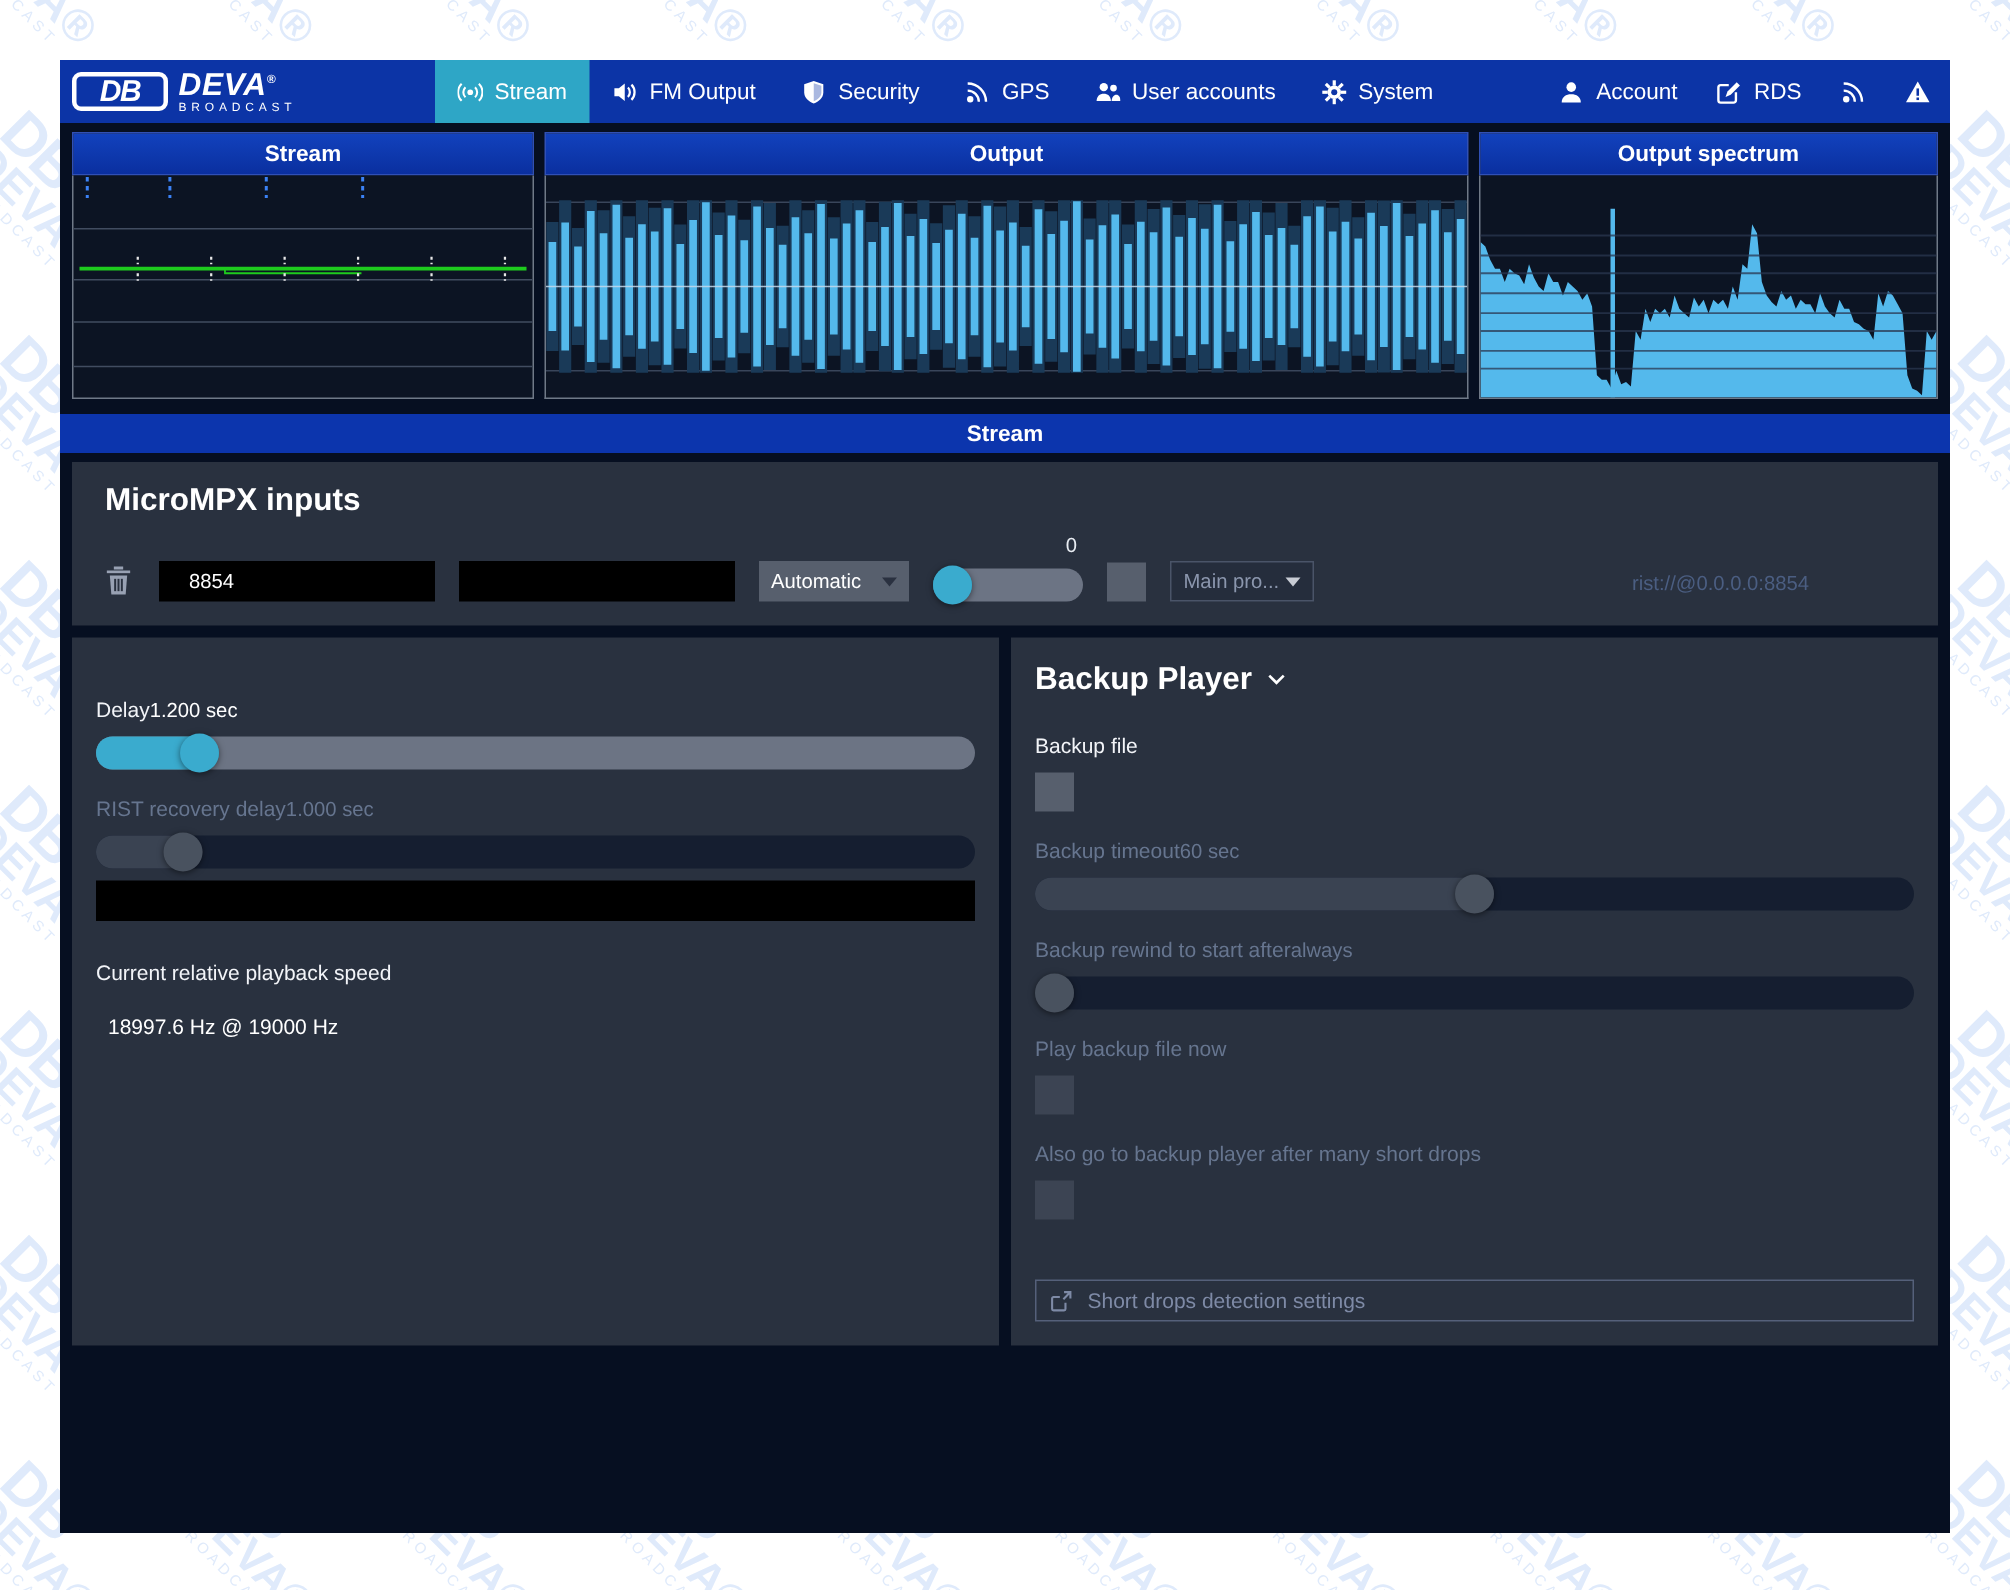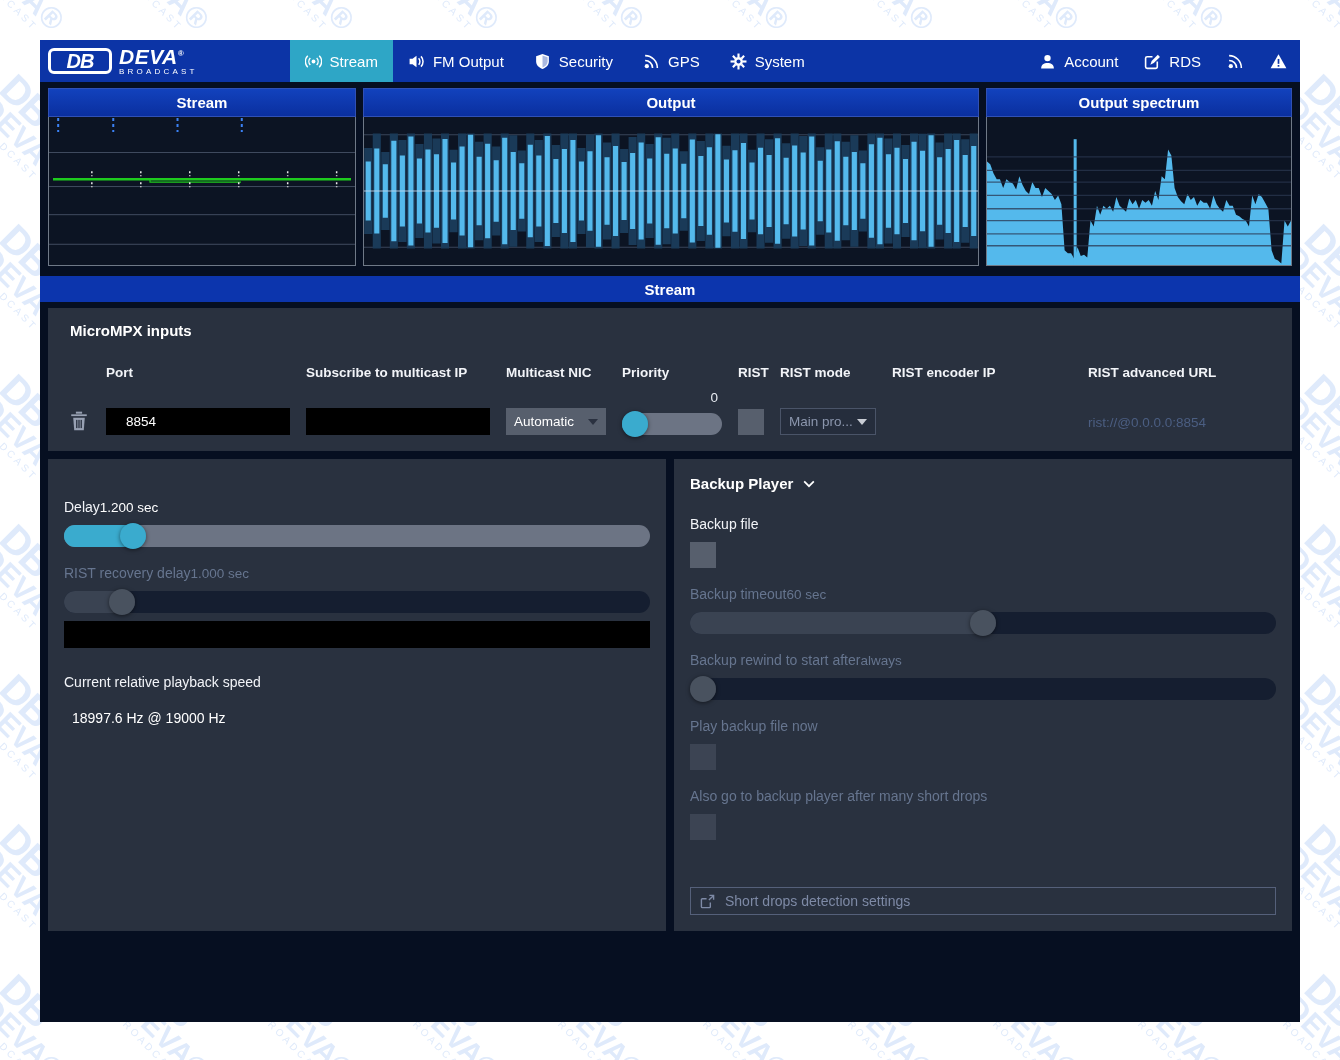--- a/index.html
+++ b/index.html
@@ -43,21 +43,21 @@
   #scope-output { flex:1; }
   #scope-spectrum { width:306px; }
 
   
   .section-bar { margin-top:10px; height:26px; background:#0c35ad; color:#fff; font-weight:bold; font-size:15px;
      display:flex; align-items:center; justify-content:center; }
 
   
   .panel { background:#29313f; margin:6px 8px 0 8px; color:#fff; }
   .panel-pad { padding:14px 22px 16px 22px; }
-  .panel-heading { font-weight:bold; font-size:15px; display:flex; align-items:center; gap:9px; }
+  .panel-heading { font-weight:bold; font-size:21px; display:flex; align-items:center; gap:9px; }
 
   
   .mgrid { display:grid; grid-template-columns:20px 184px 184px 100px 100px 26px 96px 180px 1fr; column-gap:16px; align-items:end; }
   .mhead { margin-top:26px; font-weight:bold; font-size:13.5px; color:#f2f4f8; }
   .mrow { margin-top:10px; }
   .cell-stack { display:flex; flex-direction:column; justify-content:flex-end; }
   .prio-val { font-size:13.5px; color:#e8ecf2; text-align:right; padding-right:4px; margin-bottom:8px; }
   .tinput { height:27px; background:#000000; border:none; color:#fff; font-size:13.5px; padding:0 20px; width:100%;
      font-family:"Liberation Sans",sans-serif; }
   .select { height:27px; background:#575f6d; color:#fff; font-size:13.5px; display:flex; align-items:center;
@@ -531,20 +531,29 @@
           <path d="M8 2.4v11.2c2.6-1 4.8-2.9 4.8-5.6V3.9z" fill="#0c34a6" opacity="0.35"></path>
         </svg>
         <span>Security</span>
       </div>
       <div class="tab">
         <svg class="icon16" viewBox="0 0 16 16">
           <circle cx="3.6" cy="12.4" r="2" fill="#fff"></circle>
           <path d="M2 7a7 7 0 0 1 7 7 M2 2.5A11.5 11.5 0 0 1 13.5 14" stroke="#fff" stroke-width="1.5" fill="none"></path>
         </svg>
         <span>GPS</span>
+      </div>
+      <div class="tab">
+        <svg class="icon16" viewBox="0 0 16 16">
+          <circle cx="5.5" cy="4.8" r="2.6" fill="#fff"></circle>
+          <path d="M1 13.5c0-3 2-4.6 4.5-4.6s4.5 1.6 4.5 4.6z" fill="#fff"></path>
+          <circle cx="11.6" cy="5.4" r="2.1" fill="#fff"></circle>
+          <path d="M10.4 13.5c.2-2.6 1.4-4 3-4 1.5 0 2.6 1.4 2.6 4z" fill="#fff"></path>
+        </svg>
+        <span>User accounts</span>
       </div>
       <div class="tab">
         <svg class="icon16" viewBox="0 0 16 16">
           <g fill="#fff">
             <rect x="7" y="0.5" width="2" height="3.4"></rect>
               <rect x="7" y="12.1" width="2" height="3.4"></rect>
             <rect x="7" y="0.5" width="2" height="3.4" transform="rotate(45 8 8)"></rect>
               <rect x="7" y="12.1" width="2" height="3.4" transform="rotate(45 8 8)"></rect>
             <rect x="7" y="0.5" width="2" height="3.4" transform="rotate(90 8 8)"></rect>
               <rect x="7" y="12.1" width="2" height="3.4" transform="rotate(90 8 8)"></rect>
@@ -647,31 +656,20 @@
           </svg>
         </div>
     </div>
   </div>
 
   <div class="section-bar">Stream</div>
 
   <div class="panel panel-pad">
     <div class="panel-heading">MicroMPX inputs</div>
 
-    <div class="mgrid mhead">
-      <div></div>
-      <div>Port</div>
-      <div>Subscribe to multicast IP</div>
-      <div>Multicast NIC</div>
-      <div>Priority</div>
-      <div>RIST</div>
-      <div>RIST mode</div>
-      <div>RIST encoder IP</div>
-      <div>RIST advanced URL</div>
-    </div>
 
     <div class="mgrid mrow">
       <svg class="trash" viewBox="0 0 16 18">
         <rect x="1" y="3" width="14" height="1.6" fill="#98a1b3"></rect>
         <rect x="5.2" y="0.6" width="5.6" height="1.8" fill="#98a1b3"></rect>
         <path d="M2.8 6h10.4l-.9 11.4H3.7z" fill="#98a1b3"></path>
         <rect x="5.4" y="8" width="1.2" height="7.4" fill="#29313f"></rect>
         <rect x="7.4" y="8" width="1.2" height="7.4" fill="#29313f"></rect>
         <rect x="9.4" y="8" width="1.2" height="7.4" fill="#29313f"></rect>
       </svg>

